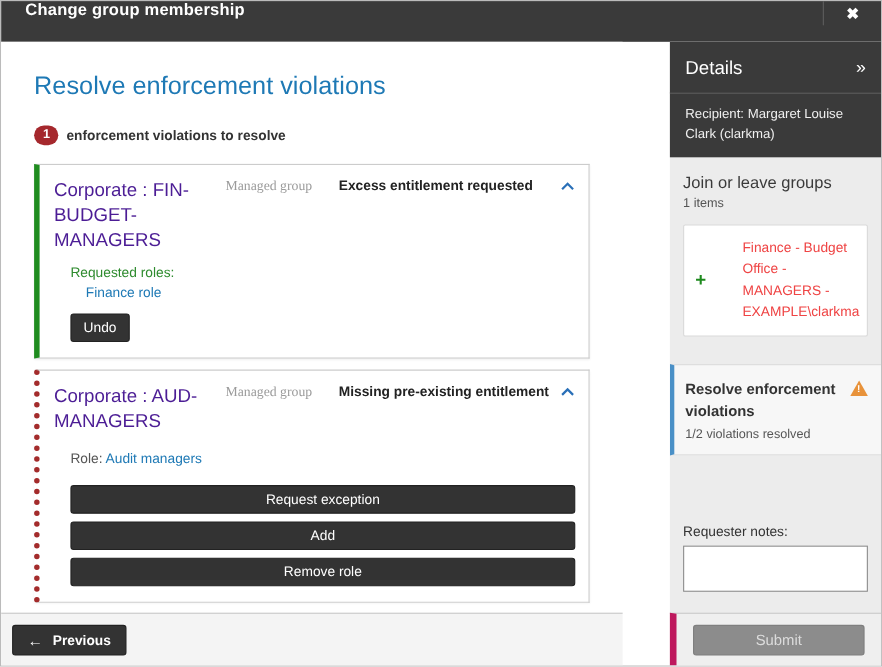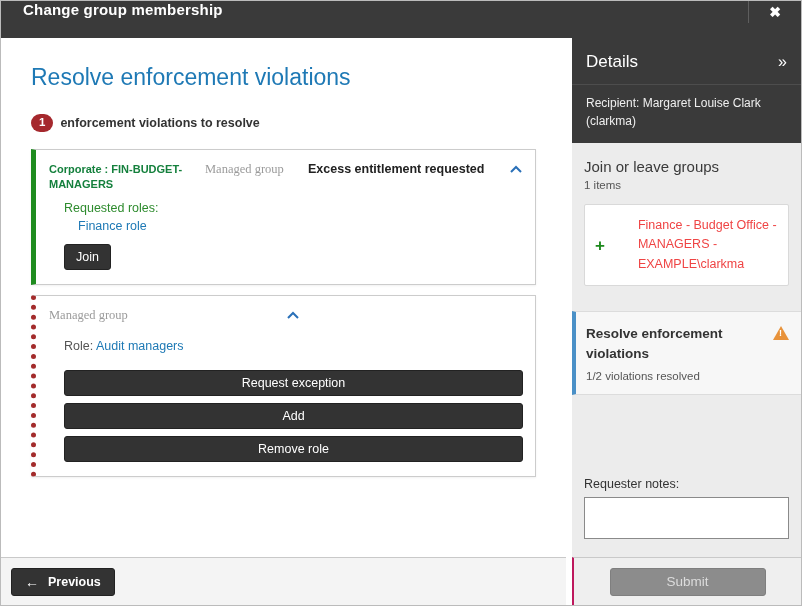--- a/index.html
+++ b/index.html
@@ -42,21 +42,21 @@
     width: 505px; background: #fff; border: 1px solid #ccc;
     margin-top: 17px; padding: 12px 12px 12px 13px;
     box-shadow: 0 1px 2px rgba(0,0,0,.06);
   }
   .card-resolved  { border-left: 5px solid #1f8c1f; }
   .card-unresolved{ border-left: 5px dotted #a32b2b; margin-top: 10px; }
   .card-head {
     display: grid; grid-template-columns: 148px 95px 1fr 16px; gap: 8px;
     align-items: start;
   }
-  .grp-link { font-size: 11px; font-weight: bold; color: #15803d; text-decoration: none; line-height: 1.35; cursor: pointer; }
+  .grp-link { font-size: 17px; font-weight: normal; color: #4c1d95; text-decoration: none; line-height: 1.35; cursor: pointer; }
   .managed  { font-size: 12.5px; color: #9b9b9b; font-family: Liberation Serif, serif; }
   .violation{ font-size: 12.5px; font-weight: bold; color: #222; }
   .caret { cursor: pointer; display: flex; justify-content: flex-end; padding-top: 3px; }
 
   .req-roles { margin: 10px 0 0 15px; font-size: 12.5px; color: #2e8b2e; }
   .role-link { font-size: 12.5px; color: #1e79b5; text-decoration: none; cursor: pointer; }
   .fin-role  { display: inline-block; margin: 4px 0 0 29px; }
   .role-line { margin: 16px 0 2px 15px; font-size: 12.5px; color: #555; }
   .btn-row   { margin: 10px 0 2px 15px; display: flex; gap: 7px; }
   .btn-row-2 { margin-top: 17px; flex-direction: column; }
@@ -70,21 +70,21 @@
   .footer-left {
     position: absolute; left: 0; bottom: 0; width: 565px; height: 48px;
     background: #f4f4f4; border-top: 1px solid #c9c9c9;
     display: flex; align-items: center; padding-left: 10px;
   }
   .prev-btn { display: flex; align-items: center; gap: 9px; font-weight: bold; padding: 6px 13px; }
   .arrow-l { font-size: 14px; line-height: 1; }
 
   
   .sidebar {
-    position: absolute; top: 37px; right: 0; width: 229px; bottom: 0;
+    position: absolute; top: 37px; right: 0; width: 192px; bottom: 0;
     display: flex; flex-direction: column; background: #ececec;
   }
   .sb-head {
     background: #3a3a3a; color: #fff; padding: 14px 14px 12px;
     display: flex; align-items: center; justify-content: space-between;
     border-bottom: 1px solid #4d4d4d;
   }
   .sb-head-title { font-size: 17px; }
   .collapse-ic { font-size: 16px; cursor: pointer; }
   .sb-recipient {
@@ -120,21 +120,21 @@
 
   .notes { margin-top: auto; padding-bottom: 2px; }
   .notes label { font-size: 12.5px; color: #333; display: block; }
   .notes textarea {
     width: 100%; height: 42px; margin-top: 6px; border: 1px solid #8a8a8a;
     background: #fff; resize: none; font-family: "Liberation Sans", sans-serif; font-size: 12px;
     padding: 4px;
   }
 
   .sb-footer {
-    height: 48px; background: #efefef; border-top: 1px solid #c9c9c9; border-left: 2px solid #be185d;
+    height: 48px; background: #efefef; border-top: 1px solid #c9c9c9; border-left: 6px solid #be185d;
     display: flex; align-items: center; justify-content: center;
   }
   .submit-btn {
     width: 156px; height: 28px; background: #8c8c8c; color: #dcdcdc;
     border: 1px solid #7f7f7f; border-radius: 3px; font-size: 13.5px;
     font-family: "Liberation Sans", sans-serif; cursor: default;
   }
 </style>
 </head>
 <body>
@@ -163,27 +163,29 @@
         <span class="violation">Excess entitlement requested</span>
         <span class="caret">
           <svg width="14" height="9" viewBox="0 0 14 9">
               <polyline points="2,7 7,2 12,7" stroke="#2a70b8" stroke-width="2" fill="none"></polyline>
             </svg>
         </span>
       </div>
       <div class="req-roles">Requested roles:</div>
       <a class="role-link fin-role">Finance role</a>
       <div class="btn-row">
-        <button class="dark-btn">Join</button>
+        <button class="dark-btn">Undo</button>
       </div>
     </div>
 
     <div class="card card-unresolved">
       <div class="card-head">
+        <a class="grp-link">Corporate : AUD-MANAGERS</a>
         <span class="managed">Managed group</span>
+        <span class="violation">Missing pre-existing entitlement</span>
         <span class="caret">
           <svg width="14" height="9" viewBox="0 0 14 9">
               <polyline points="2,7 7,2 12,7" stroke="#2a70b8" stroke-width="2" fill="none"></polyline>
             </svg>
         </span>
       </div>
       <div class="role-line">
         <span>Role:</span>
         <a class="role-link">Audit managers</a>
       </div>

